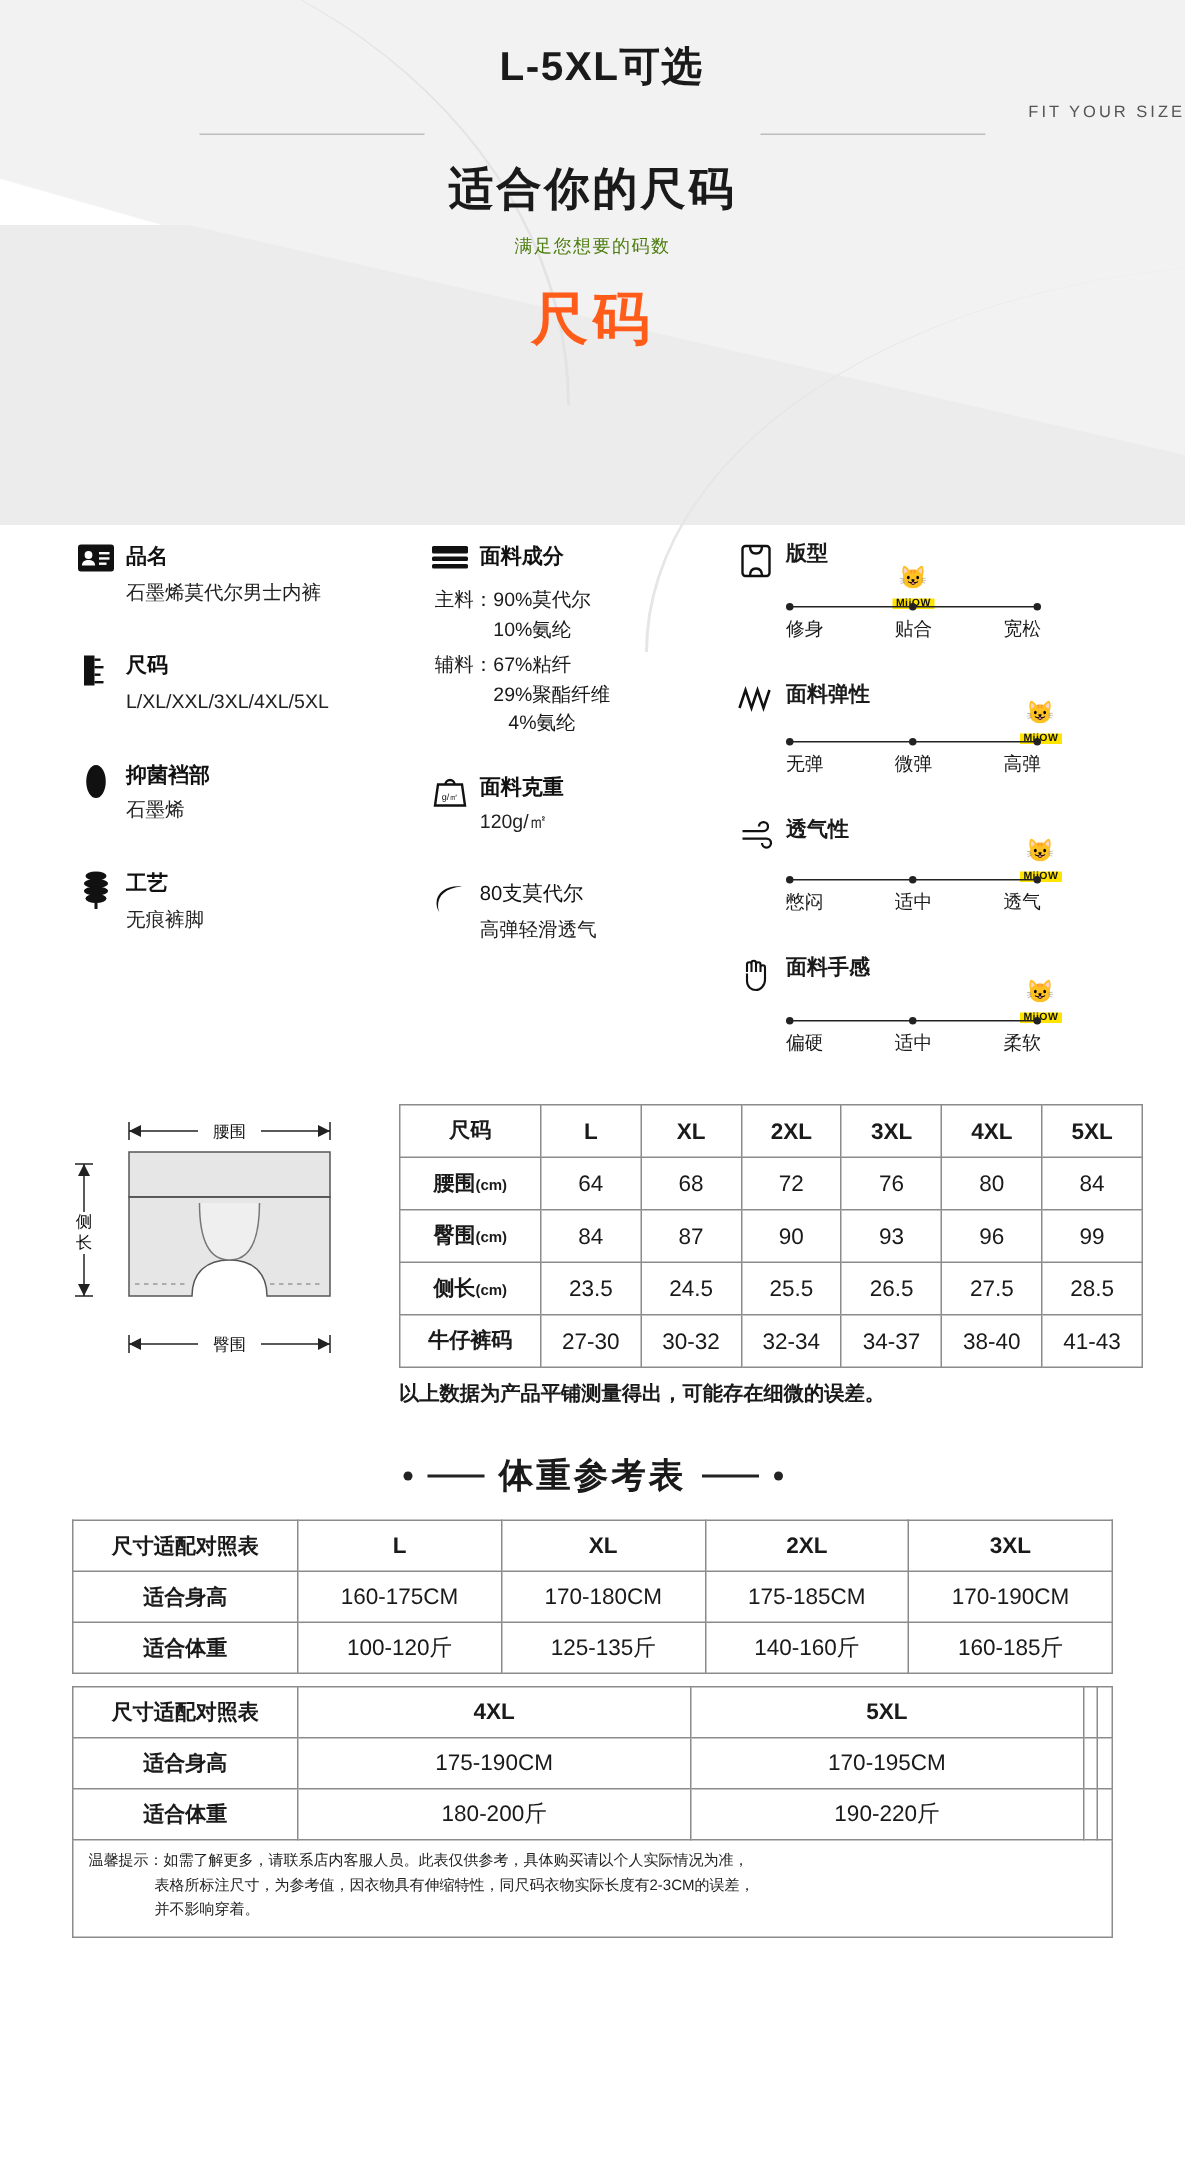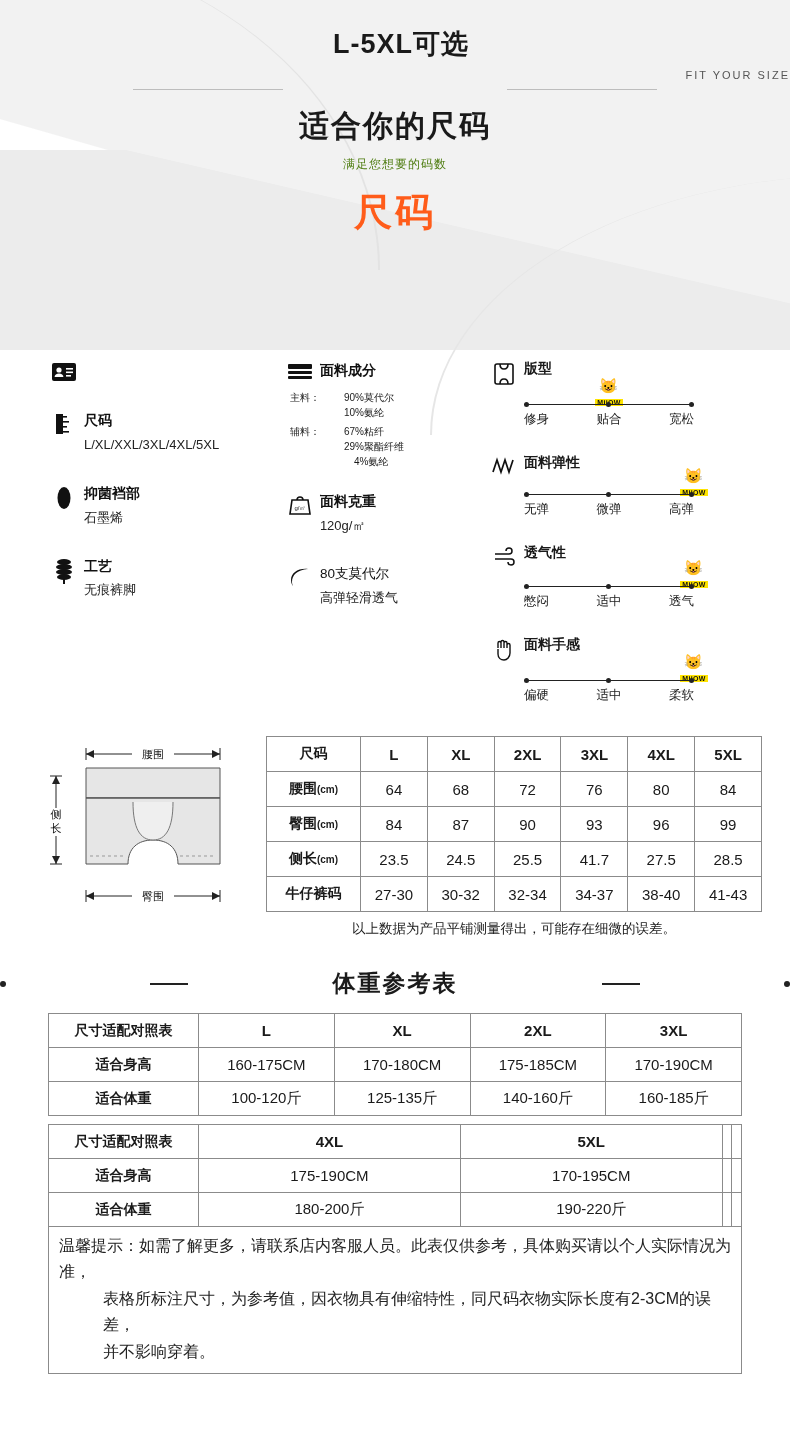--- a/index.html
+++ b/index.html
@@ -69,21 +69,21 @@
   .spec-row { display:flex; margin-bottom: 28px; }
   .spec-ico {
     width:40px; flex:0 0 40px; display:flex; align-items:flex-start; justify-content:center;
     padding-top:2px;
   }
   .spec-txt { font-size:13.5px; line-height:1.55; }
   .spec-title { font-size:14px; font-weight:bold; color:#111; }
   .spec-desc { color:#222; font-size:13px; margin-top:3px; }
 
   
-  .mat-line { display:flex; font-size:10px; line-height:1.5;gap:24px; }
+  .mat-line { display:flex; font-size:13px; line-height:1.5; }
   .mat-label { flex:0 0 auto; }
   .mat-vals span { display:block; }
 
   
   .gauge-block { margin-bottom: 26px; }
   .gauge-head { display:flex; }
   .gauge-title { font-size:14px; font-weight:bold; }
   .gauge { width: 170px; margin-left:40px; margin-top:18px; position:relative; }
   .gauge-line { height:1px; background:#222; position:relative; }
   .gauge-line::before, .gauge-line::after {
@@ -114,39 +114,39 @@
   .table-wrap { flex:1; padding-left:6px; }
 
   table.sizetable { border-collapse:collapse; width:100%; }
   table.sizetable td {
     border:1px solid #8b8b8b; text-align:center; font-size:15px; height:35px;
     padding:0 2px; background:#fff;
   }
   table.sizetable td.hd { font-weight:bold; }
   table.sizetable td.rowhd { font-weight:bold; font-size:14px; }
   table.sizetable td.rowhd .unit { font-size:10px; }
-  .note { font-size:13.5px; text-align:center; margin-top:8px; }
+  .note { font-size:13.5px; margin-top:8px;font-weight:bold; }
 
   
   .wsec { position:relative; z-index:3; margin-top:30px; text-align:center; }
-  .wtitle-wrap { display:flex; align-items:center; justify-content:space-between; gap:10px; }
+  .wtitle-wrap { display:flex; align-items:center; justify-content:center; gap:10px; }
   .wtitle { font-size:23px; font-weight:bold; letter-spacing:2px; }
   .dash { width:38px; height:2px; background:#222; }
   .dot { width:6px; height:6px; border-radius:50%; background:#222; }
 
   .wtable-wrap { padding: 14px 48px 0 48px; }
   table.wtable { border-collapse:collapse; width:100%; }
   table.wtable td {
     border:1px solid #8b8b8b; text-align:center; height:34px; font-size:15px; background:#fff;
   }
   table.wtable td.lbl { font-weight:bold; font-size:14px; width:150px; }
   table.wtable td.hd { font-weight:bold; }
   table.wtable td.empty { }
   .tip {
-    border:1px solid #8b8b8b; border-top:none; font-size:16px; line-height:1.65;
+    border:1px solid #8b8b8b; border-top:none; font-size:10px; line-height:1.65;
     padding:6px 10px 8px 10px; text-align:left; color:#222;
   }
   .tip .indent { display:block; padding-left:44px; }
   .tip .indent2 { display:block; padding-left:44px; }
 </style>
 </head>
 <body>
 
 <div class="bg-diag"></div>
 <div class="bg-grey"></div>
@@ -174,20 +174,24 @@
     <div class="spec-row">
       <div class="spec-ico">
         <svg width="26" height="20" viewBox="0 0 26 20">
             <rect x="1" y="1" width="24" height="18" rx="2" fill="#111"></rect>
             <circle cx="8" cy="8" r="2.6" fill="#fff"></circle>
             <path d="M3.6 15c0-2.4 2-3.6 4.4-3.6s4.4 1.2 4.4 3.6z" fill="#fff"></path>
             <rect x="15" y="6" width="7" height="1.6" fill="#fff"></rect>
             <rect x="15" y="9.5" width="7" height="1.6" fill="#fff"></rect>
             <rect x="15" y="13" width="5" height="1.6" fill="#fff"></rect>
           </svg>
+      </div>
+      <div class="spec-txt">
+        <div class="spec-title">品名</div>
+        <div class="spec-desc">石墨烯莫代尔男士内裤</div>
       </div>
     </div>
 
     <div class="spec-row">
       <div class="spec-ico">
         <svg width="22" height="24" viewBox="0 0 22 24">
             <path d="M3 2h7v20H3z" fill="#111"></path>
             <rect x="10" y="4" width="4" height="1.6" fill="#111"></rect>
             <rect x="10" y="9" width="6" height="1.6" fill="#111"></rect>
             <rect x="10" y="14" width="4" height="1.6" fill="#111"></rect>
@@ -464,21 +468,21 @@
         <td>90</td>
         <td>93</td>
         <td>96</td>
         <td>99</td>
       </tr>
       <tr>
         <td class="rowhd"><span>侧长</span><span class="unit">(cm)</span></td>
         <td>23.5</td>
         <td>24.5</td>
         <td>25.5</td>
-        <td>41.7</td>
+        <td>26.5</td>
         <td>27.5</td>
         <td>28.5</td>
       </tr>
       <tr>
         <td class="rowhd"><span>牛仔裤码</span><span class="unit"></span></td>
         <td>27-30</td>
         <td>30-32</td>
         <td>32-34</td>
         <td>34-37</td>
         <td>38-40</td>

